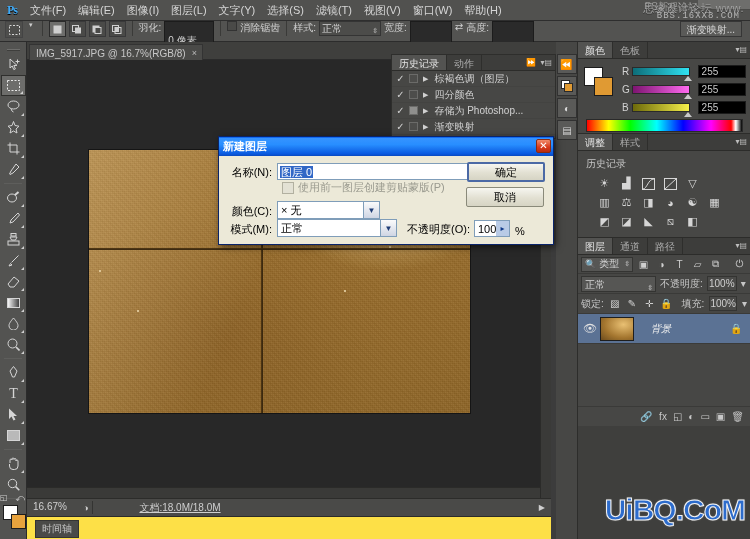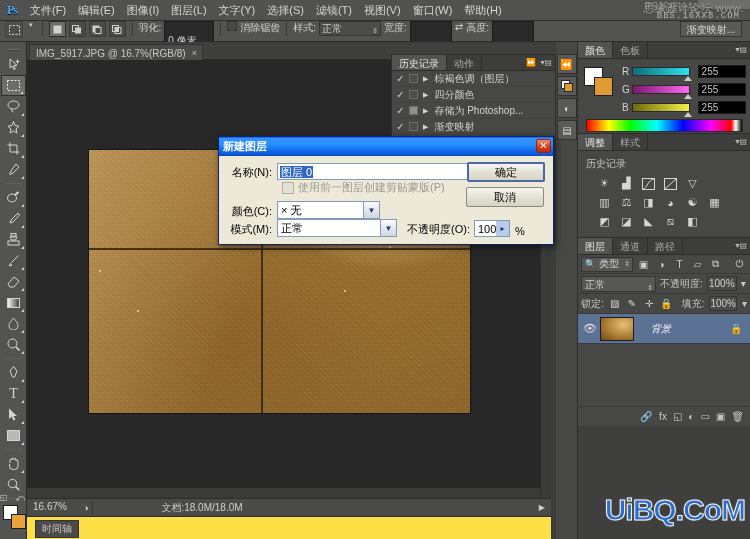--- a/index.html
+++ b/index.html
@@ -351,21 +351,21 @@
   .statusbar {
     position: absolute; left: 27px; top: 498px; width: 524px; height: 18px;
     background: #4a4a48; border-top: 1px solid #2c2c2a;
     display:flex; align-items:center; font-size:10px; color:#cfcfcf;
   }
   .zoomfield {
     width: 52px; height: 14px; margin-left: 4px;
     background:#4a4a48; color:#d0d0d0; font-size:10px; padding-left:2px;
   }
   .st-sep { width:1px; height:13px; background:#343432; margin:0 4px; }
-  .st-doc { margin-left: 64px; }
+  .st-doc { margin-left: 42px; text-decoration: underline; }
   .st-tri { margin-left: auto; margin-right: 6px; font-size:8px; }
   .timelinebar {
     position: absolute; left: 27px; top: 516px; width: 524px; height: 32px;
     background: #fde047; border-top:1px solid #2c2c2a;
   }
   .tl-tab {
     margin: 3px 0 0 8px; display:inline-block;
     font-size:10px; color:#c4c4c4;
     background:#4a4a48; border:1px solid #333; padding:1px 6px;
   }

